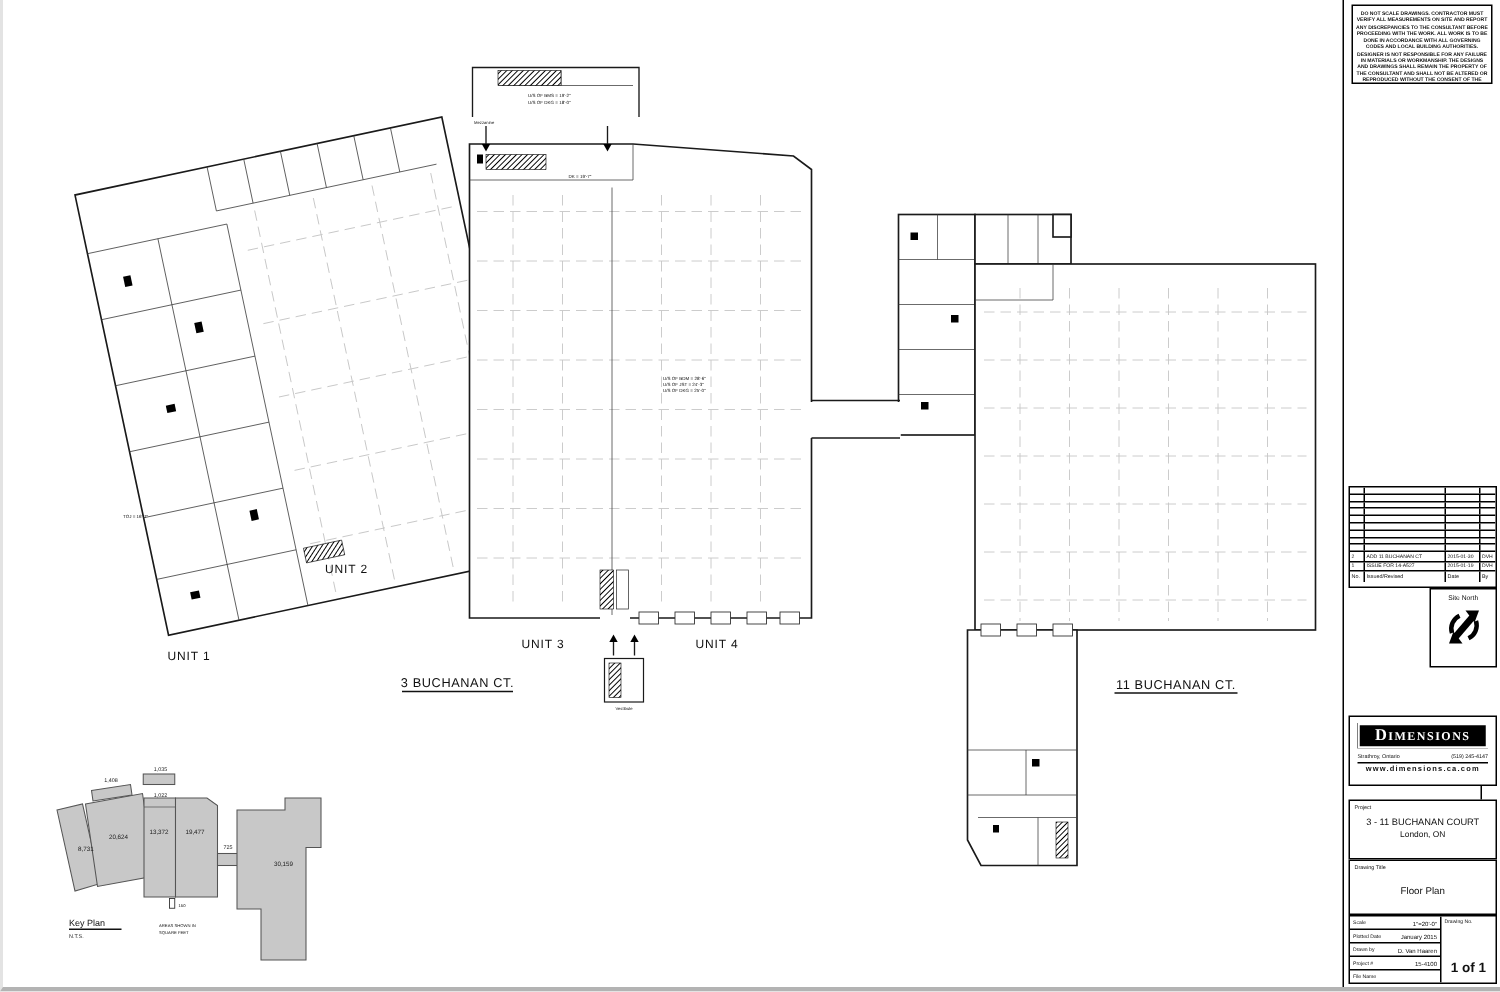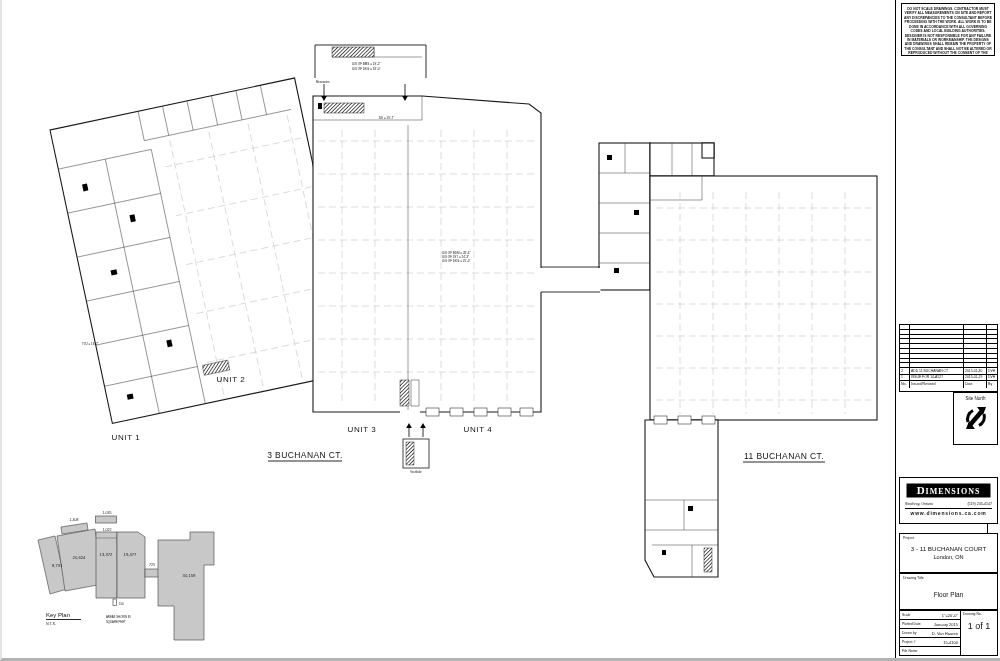--- a/index.html
+++ b/index.html
@@ -33,21 +33,21 @@
   .dtitle{left:897px;top:573px;width:99px;height:37px;padding:2px 3px;}
   .dtitle-text{text-align:center;font-size:6.5px;margin-top:11px;}
   .info{left:897px;top:610px;width:99px;height:46px;display:flex;padding:0;}
   .info-left{width:60px;display:flex;flex-direction:column;}
   .info-row{flex:1;display:flex;justify-content:space-between;align-items:center;
             border-bottom:1px solid #000;padding:0 2px;box-sizing:border-box;}
   .info-row:last-child{border-bottom:none;}
   .info-label{font-size:3.4px;}.info-val{font-size:4px;text-align:right;}
   .info-right{flex:1;border-left:1px solid #000;}
   .dn-label{font-size:3.4px;padding:1px 2px;}
-  .dn-val{text-align:center;font-size:9px;margin-top:4px;}
+  .dn-val{text-align:center;font-size:9px;margin-top:23px;font-weight:bold;}
   
   svg .wall{stroke:#1a1a1a;fill:#fff;stroke-width:1.1;}
   svg .seg{stroke:#1a1a1a;fill:none;stroke-width:.9;}
   svg .inner{stroke:#3a3a3a;fill:none;stroke-width:.5;}
   svg .grid{stroke:#c6c6c6;fill:none;stroke-width:.6;stroke-dasharray:7 4;}
   svg .bump{fill:#fff;stroke:#333;stroke-width:.6;}
   svg .blk{fill:#000;stroke:none;}
   svg .gap{fill:#fff;stroke:none;}
   svg text{font-family:"Liberation Sans",sans-serif;fill:#111;}
   svg .lbl{font-size:8px;letter-spacing:.6px;}

